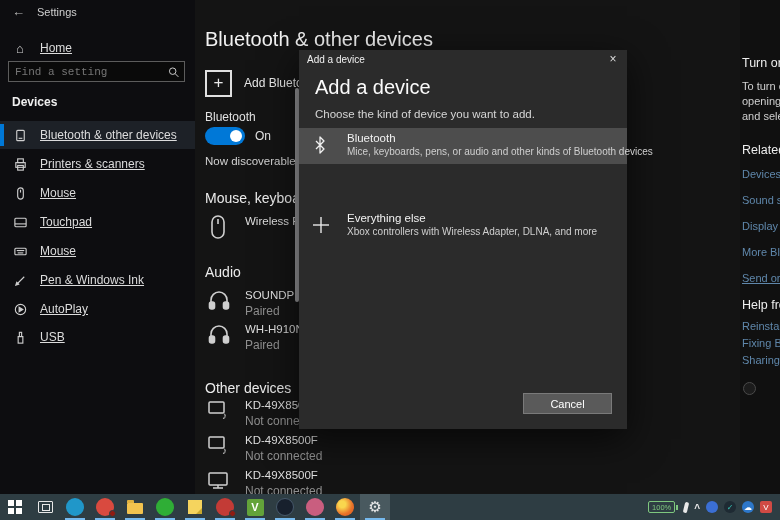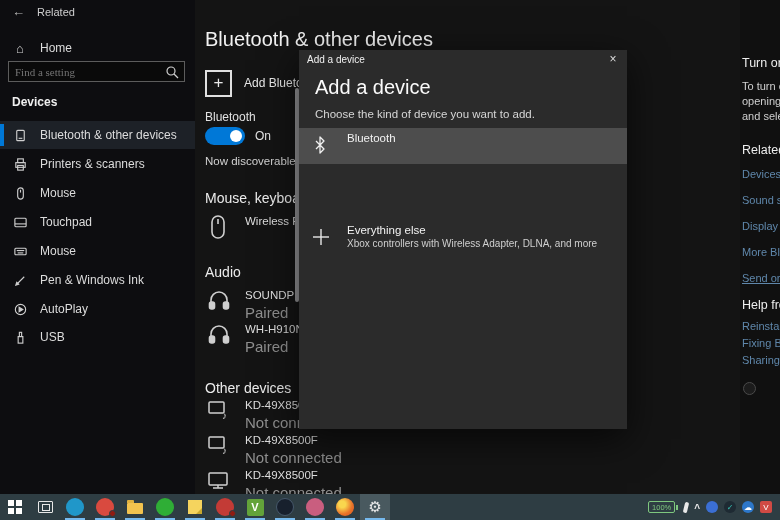--- a/index.html
+++ b/index.html
@@ -7,44 +7,44 @@
   body { font-family:"Liberation Sans", sans-serif; color:#d8d8d8; position:relative; }
   .screen { position:absolute; inset:0; }
 
   
   .sidebar { position:absolute; left:0; top:0; width:195px; height:494px; background:#0d0d10; }
   .sb-titlebar { position:absolute; left:0; top:0; width:100%; height:28px; }
   .back { position:absolute; left:12px; top:4px; font-size:13px; color:#bbb; }
   .sb-title { position:absolute; left:37px; top:6px; font-size:11px; color:#cfcfcf; }
   .navrow { position:absolute; left:0; width:195px; height:28px; display:flex; align-items:center; cursor:default; }
   .navrow .ic { position:absolute; left:12px; width:16px; height:16px; display:flex; align-items:center; justify-content:center; color:#cfcfcf; font-size:13px; }
-  .navrow .lb { position:absolute; left:40px; font-size:12px; color:#dcdcdc; white-space:nowrap; }
+  .navrow .lb { position:absolute; left:40px; font-size:12px; color:#dcdcdc; white-space:nowrap;text-decoration:underline; }
   .navrow.selected { background:#1d2127; }
   .navrow.selected::before { content:""; position:absolute; left:0; top:3px; bottom:3px; width:4px; background:var(--accent); }
   .searchbox { position:absolute; left:8px; top:61px; width:177px; height:21px; background:#0a0a0a; border:1px solid #5c5c5c; display:flex; align-items:center; }
-  .searchbox input { flex:1; background:transparent; border:0; outline:0; color:#c9c9c9; font-size:11px; padding:0 6px; font-family:Liberation Serif, serif; }
+  .searchbox input { flex:1; background:transparent; border:0; outline:0; color:#c9c9c9; font-size:11px; padding:0 6px; font-family:Liberation Mono, monospace; }
   .searchbox .mag { width:16px; height:16px; margin-right:4px; }
   .section-label { position:absolute; left:12px; top:95px; font-size:12px; font-weight:bold; color:#efefef; }
   svg.icn { stroke:#cfcfcf; stroke-width:1.2; fill:none; }
 
   
   .content { position:absolute; left:195px; top:0; width:585px; height:494px; background:#141414; }
   .h1 { position:absolute; left:10px; top:28px; font-size:20px; font-weight:400; color:#f2f2f2; white-space:nowrap; }
   .addbtn { position:absolute; left:10px; top:68px; height:30px; display:flex; align-items:center; color:#e8e8e8; }
   .addbtn .plusbox { width:27px; height:27px; border:2px solid #e0e0e0; display:flex; align-items:center; justify-content:center; font-size:17px; color:#e8e8e8; }
   .addbtn .albl { margin-left:12px; font-size:12px; white-space:nowrap; }
   .smalllbl { position:absolute; left:10px; font-size:12px; color:#e2e2e2; white-space:nowrap; }
   .toggle { position:absolute; left:10px; top:127px; width:40px; height:18px; border-radius:9px; background:var(--accent); }
   .toggle .knob { position:absolute; right:3px; top:3px; width:12px; height:12px; border-radius:50%; background:#fff; }
   .toggle-state { position:absolute; left:60px; top:129px; font-size:12px; color:#e2e2e2; }
   .sechead { position:absolute; left:10px; font-size:14px; color:#ececec; white-space:nowrap; }
   .devrow { position:absolute; left:10px; height:34px; }
   .devrow .dic { position:absolute; left:2px; top:0; width:26px; height:30px; color:#cfcfcf; }
   .devrow .dnm { position:absolute; left:40px; top:1px; font-size:11.5px; color:#dedede; white-space:nowrap; }
-  .devrow .dst { position:absolute; left:40px; top:16px; font-size:15px; color:#8f8f8f; white-space:nowrap; }
+  .devrow .dst { position:absolute; left:40px; top:16px; font-size:12px; color:#8f8f8f; white-space:nowrap; }
   .scroll-sliver { position:absolute; left:295px; top:88px; width:4px; height:214px; background:#98989a; border-radius:2px; }
 
   
   .rightrail { position:absolute; left:740px; top:0; width:40px; height:494px; overflow:hidden; background:#101010; }
   .rr { position:absolute; left:2px; white-space:nowrap; }
   .rr.head { font-size:12.5px; color:#ededed; }
   .rr.txt { font-size:11px; color:#cfcfcf; }
   .rr.link { font-size:11px; color:var(--link); text-decoration:none; display:block; }
   .gethelp { position:absolute; left:3px; top:382px; width:13px; height:13px; border-radius:50%; border:1.5px solid #4a4a4a; background:#1c1c1c; }
 
@@ -88,21 +88,21 @@
   .mini { width:12px; height:12px; border-radius:50%; display:flex; align-items:center; justify-content:center; font-size:8px; color:#fff; }
 </style>
 </head>
 <body>
 
 <div class="screen">
 
   <aside class="sidebar">
     <div class="sb-titlebar">
       <span class="back">←</span>
-      <span class="sb-title">Related</span>
+      <span class="sb-title">Settings</span>
     </div>
 
     <div class="navrow" style="top:34px">
       <span class="ic">⌂</span>
       <span class="lb">Home</span>
     </div>
 
     <div class="searchbox">
       <input placeholder="Find a setting" style="">
       <svg class="mag icn" viewBox="0 0 16 16">
@@ -308,34 +308,36 @@
     <div class="dlg-h1">Add a device</div>
     <div class="dlg-desc">Choose the kind of device you want to add.</div>
 
     <div class="opt selected" style="top:78px">
       <span class="oic">
         <svg width="16" height="18" viewBox="0 0 16 18" fill="none" stroke="#f0f0f0" stroke-width="1.3" stroke-linejoin="round">
             <path d="M4 5 L12 13 L8 17 L8 1 L12 5 L4 13"></path>
           </svg>
       </span>
       <span class="ot">Bluetooth</span>
-    </div>
-
-
-    <div class="opt" style="top:170px">
+      <span class="od">Mice, keyboards, pens, or audio and other kinds of Bluetooth devices</span>
+    </div>
+
+
+    <div class="opt" style="top:158px">
       <span class="oic">
         <svg width="18" height="18" viewBox="0 0 18 18" stroke="#e8e8e8" stroke-width="1.4">
             <line x1="9" y1="1" x2="9" y2="17"></line>
             <line x1="1" y1="9" x2="17" y2="9"></line>
           </svg>
       </span>
       <span class="ot">Everything else</span>
       <span class="od">Xbox controllers with Wireless Adapter, DLNA, and more</span>
     </div>
 
+    <div class="cancelbtn">Cancel</div>
   </div>
 
   <div class="taskbar">
     <div class="tb-slot">
       <span class="winlogo">
           <span></span>
           <span></span>
           <span></span>
           <span></span>
         </span>

